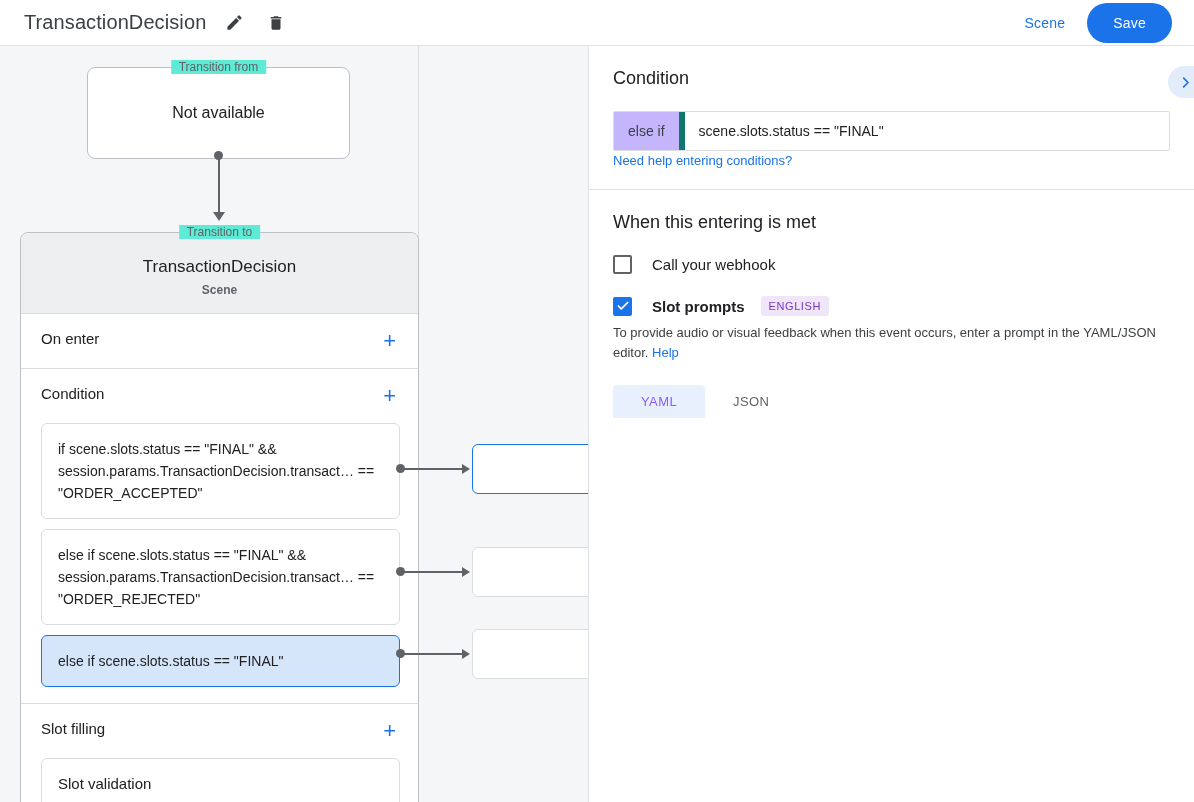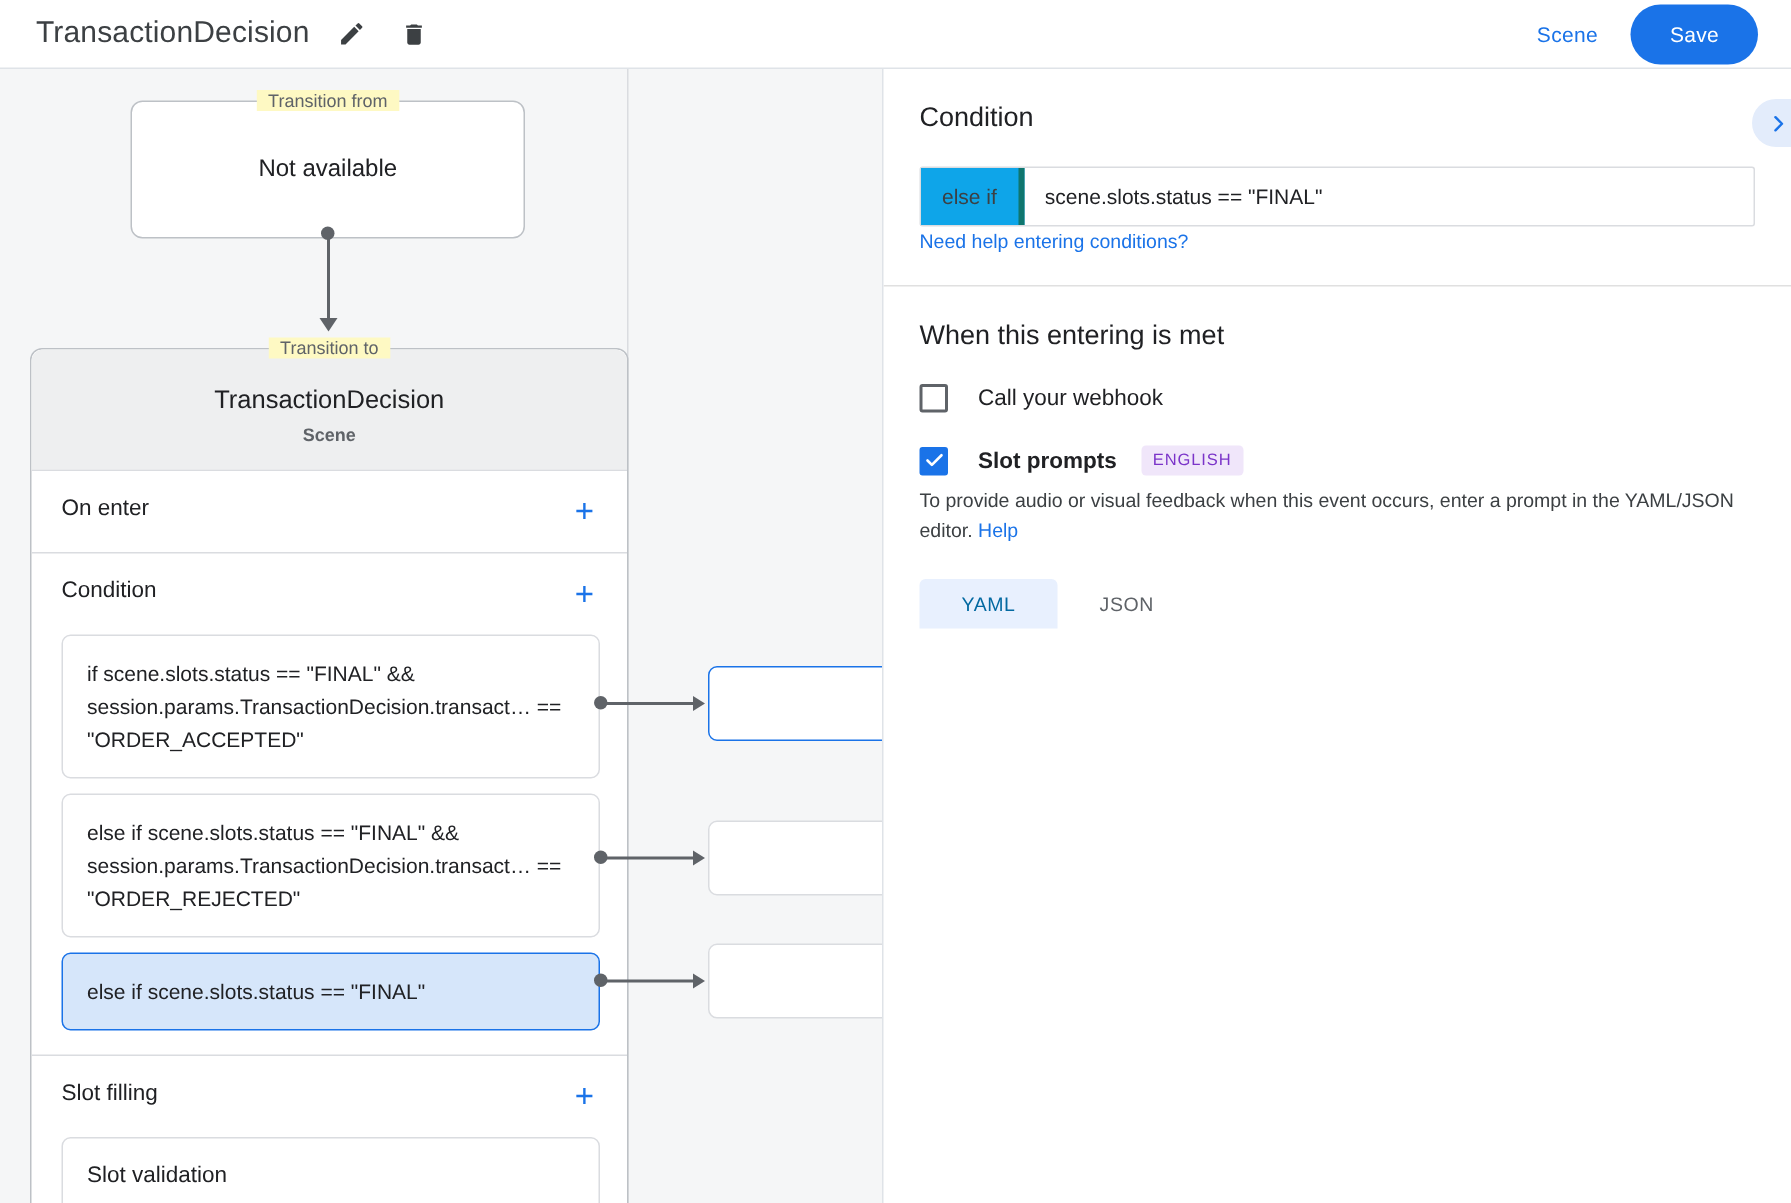--- a/index.html
+++ b/index.html
@@ -50,21 +50,21 @@
     background: #dadce0;
   }
 
   
   .fcard {
     position: absolute; background: #ffffff;
     border: 1px solid #bdc1c6; border-radius: 8px;
   }
   .fcard-legend {
     position: absolute; top: -8px; left: 50%; transform: translateX(-50%);
-    background: #fef9c3; padding: 0 8px; font-size: 12px; color: #5f6368;
+    background: #5eead4; padding: 0 8px; font-size: 12px; color: #5f6368;
     white-space: nowrap;
   }
 
   #card-from {
     left: 87px; top: 21px; width: 263px; height: 92px;
     display: flex; align-items: center; justify-content: center;
   }
   #card-from .body { font-size: 16px; color: #202124; }
 
   
@@ -140,21 +140,21 @@
   .panel-h { font-size: 18px; color: #202124; font-weight: 400; }
   .collapse-pill {
     position: absolute; right: -14px; top: 20px; width: 40px; height: 32px;
     background: #e3ecfb; border-radius: 16px 0 0 16px;
     display: flex; align-items: center; justify-content: flex-start;
     padding-left: 10px; cursor: pointer;
   }
 
   .cond-row { display: flex; margin-top: 22px; border: 1px solid #dadce0; border-radius: 2px; height: 40px; }
   .cond-prefix {
-    background: #0ea5e9; border-right: 4px solid #0f766e;
+    background: #c4b5fd; border-right: 6px solid #0f766e;
     display: flex; align-items: center; padding: 0 14px;
     font-size: 14px; color: #3c4043; white-space: nowrap;
   }
   .cond-input {
     flex: 1; border: none; outline: none; padding: 0 14px;
     font-size: 14px; color: #202124; font-family: "Liberation Sans", sans-serif;
     background: transparent;
   }
   .help-link { display: inline-block; margin-top: 2px; color: #1a73e8; font-size: 13px; cursor: pointer; }
 
@@ -175,21 +175,21 @@
     font-weight: 500;
   }
   .desc { margin-top: 7px; font-size: 13px; color: #3c4043; line-height: 20px; }
   .desc a { color: #1a73e8; text-decoration: none; cursor: pointer; }
 
   .tabs { display: flex; margin-top: 22px; }
   .tab {
     padding: 9px 28px; font-size: 13px; font-weight: 500; letter-spacing: .4px;
     color: #5f6368; cursor: pointer; border-radius: 4px 4px 0 0;
   }
-  .tab.active { color: #0369a1; background: #e8f0fe; }
+  .tab.active { color: #8b5cf6; background: #e8f0fe; }
 </style>
 </head>
 <body>
 
 <div id="app">
 
   <div class="topbar">
     <div class="topbar-title">TransactionDecision</div>
 
     <div class="icon-btn">

